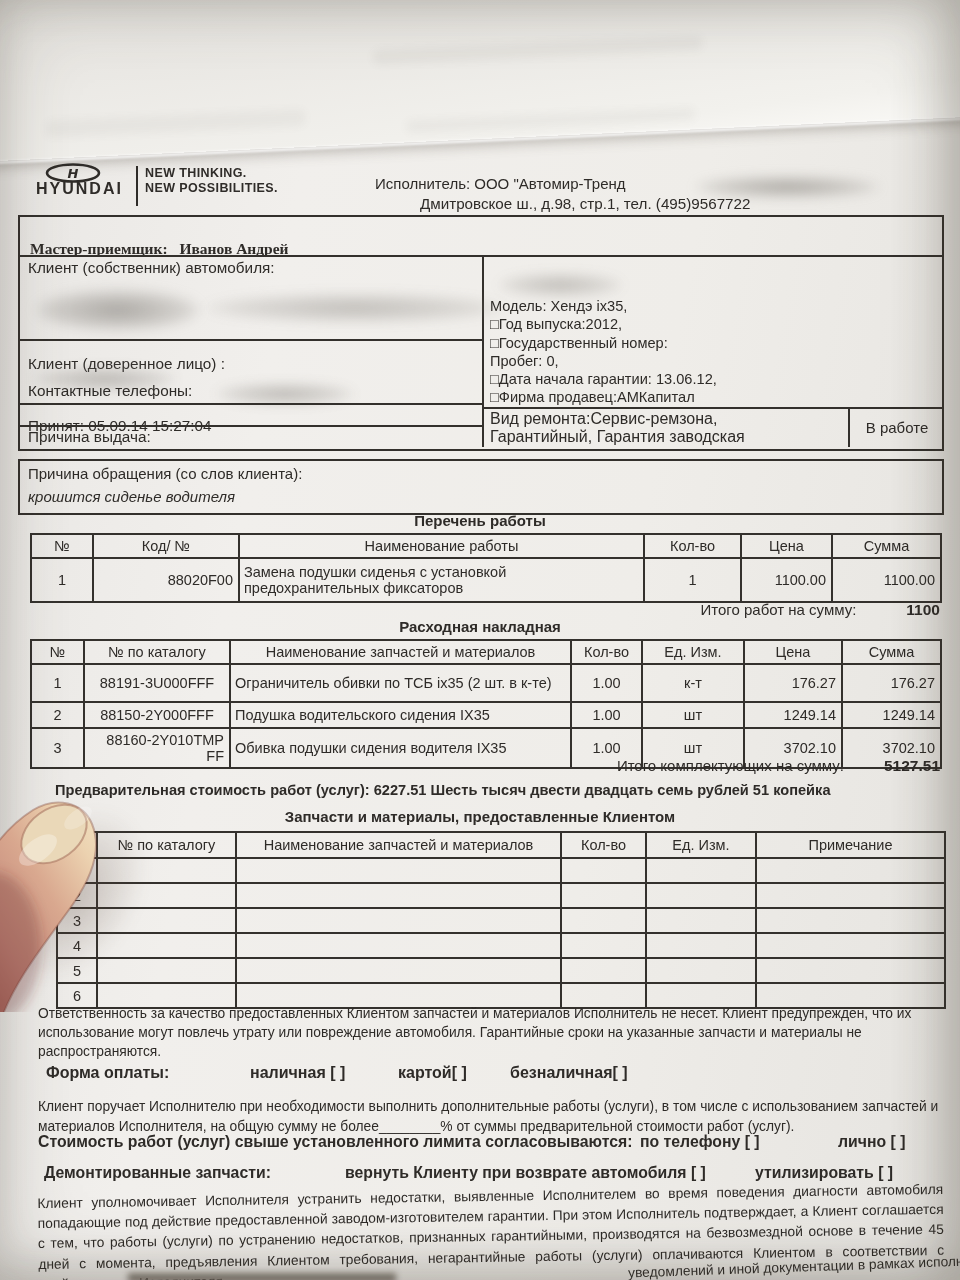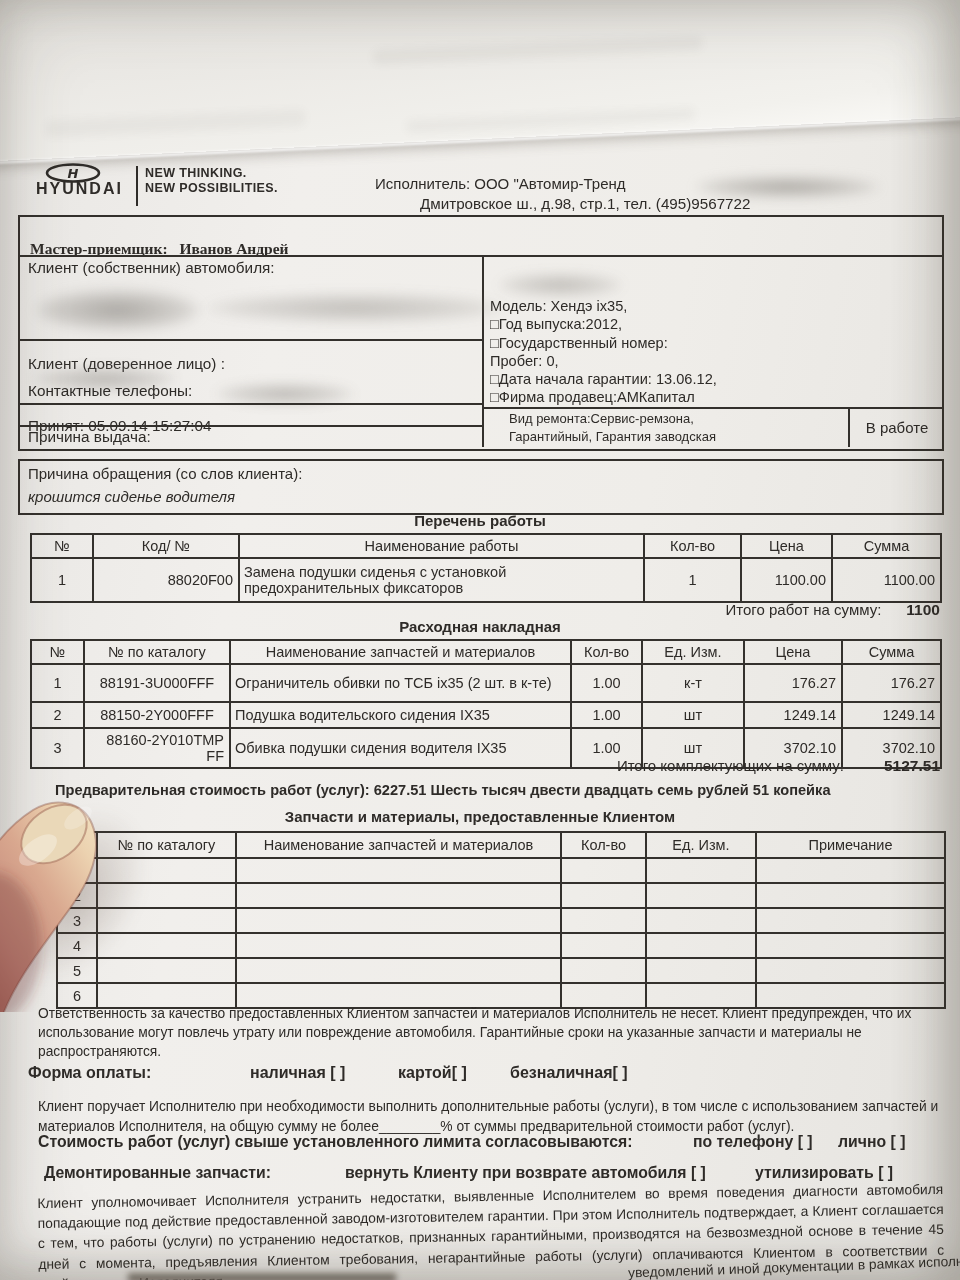--- a/index.html
+++ b/index.html
@@ -32,21 +32,21 @@
     background:radial-gradient(ellipse at center,rgba(116,112,106,.55),rgba(145,141,135,.28) 58%,rgba(160,156,150,0) 78%);}
 
   
   .order-box{left:18px;top:215px;width:922px;height:232px;border:2px solid #33302c;z-index:4;}
   .order-title{left:0;top:3px;width:100%;text-align:center;font-weight:bold;font-size:15.5px;}
   .master{left:10px;top:23px;font-weight:bold;font-size:15.5px;font-family:Liberation Serif, serif;}
   .hline{position:absolute;background:#33302c;height:2px;}
   .vline{position:absolute;background:#33302c;width:2px;}
   .lbl{font-size:15.3px;}
   .veh{left:470px;top:80px;font-size:14.6px;line-height:18.3px;}
-  .repair{left:470px;top:193px;font-size:13px;line-height:18px;width:350px;margin-left:19px;}
+  .repair{left:470px;top:193px;font-size:16px;line-height:18px;width:350px;}
   .statusbox{left:828px;top:190px;width:94px;height:40px;border-left:2px solid #33302c;
     display:flex;align-items:center;justify-content:center;font-size:15px;}
 
   
   .reason-box{left:18px;top:459px;width:922px;height:52px;border:2px solid #33302c;}
   .reason-lbl{left:8px;top:4px;font-size:15px;}
   .reason-txt{left:8px;top:27px;font-size:15px;font-style:italic;}
 
   
   .sec-title{width:960px;text-align:center;font-weight:bold;font-size:15px;}
@@ -179,21 +179,21 @@
     <tr style="height:44px;">
       <td class="ctr">1</td>
       <td class="rt">88020F00</td>
       <td class="lf">Замена подушки сиденья с установкой предохранительных фиксаторов</td>
       <td class="ctr">1</td>
       <td class="rt">1100.00</td>
       <td class="rt">1100.00</td>
     </tr>
   </tbody>
     </table>
-  <div class="abs total-row" style="left:30px;top:601px;gap:25px;">
+  <div class="abs total-row" style="left:30px;top:601px;gap:50px;">
     <span>Итого работ на сумму:</span>
     <span class="tv">1100</span>
   </div>
 
   <div class="abs sec-title" style="left:0;top:618px;">Расходная накладная</div>
   <table class="abs tbl m-tbl">
     <colgroup>
         <col style="width:53px">
         <col style="width:146px">
         <col style="width:341px">
@@ -313,28 +313,28 @@
           <td></td>
       <td></td>
           <td></td>
       <td></td>
     </tr>
   </tbody>
     </table>
 
   <div class="abs para disclaimer">Ответственность за качество предоставленных Клиентом запчастей и материалов Исполнитель не несет. Клиент предупрежден, что их использование могут повлечь утрату или повреждение автомобиля. Гарантийные сроки на указанные запчасти и материалы не распространяются.</div>
 
-  <div class="abs pay-row" style="left:28px;">Форма оплаты:</div>
+  <div class="abs pay-row" style="left:46px;">Форма оплаты:</div>
   <div class="abs pay-row" style="left:250px;">наличная [  ]</div>
   <div class="abs pay-row" style="left:398px;">картой[  ]</div>
   <div class="abs pay-row" style="left:510px;">безналичная[  ]</div>
 
   <div class="abs para extra">Клиент поручает Исполнителю при необходимости выполнить дополнительные работы (услуги), в том числе с использованием запчастей и материалов Исполнителя, на общую сумму не более________% от  суммы предварительной стоимости работ (услуг).</div>
   <div class="abs approve-lbl">Стоимость работ (услуг) свыше установленного  лимита согласовываются:</div>
-  <div class="opt" style="left:693px;top:1133px;font-size:15.8px;">по телефону  [  ]</div>
+  <div class="opt" style="left:640px;top:1133px;font-size:15.8px;">по телефону  [  ]</div>
   <div class="opt" style="left:838px;top:1133px;font-size:15.8px;">лично  [  ]</div>
 
   <div class="abs dism-lbl">Демонтированные запчасти:</div>
   <div class="opt" style="left:345px;top:1164px;font-size:15.8px;">вернуть Клиенту при возврате автомобиля [  ]</div>
   <div class="opt" style="left:755px;top:1164px;font-size:15.8px;">утилизировать [  ]</div>
 
   <div class="abs para legal">Клиент  уполномочивает Исполнителя устранить недостатки, выявленные Исполнителем во время поведения диагности автомобиля попадающие под действие предоставленной  заводом-изготовителем гарантии. При этом Исполнитель подтверждает, а Клиент соглашается с тем, что работы (услуги) по устранению недостатков, признанных гарантийными, производятся на безвозмездной основе в течение 45 дней с момента, предъявления Клиентом требования, негарантийные работы (услуги) оплачиваются Клиентом в соответствии с прейскурантом Исполнителя.</div>
   <div class="abs legal-cut">уведомлений и иной документации в рамках исполнения настоящего</div>
 
   <div class="abs bottom-strip"></div>

